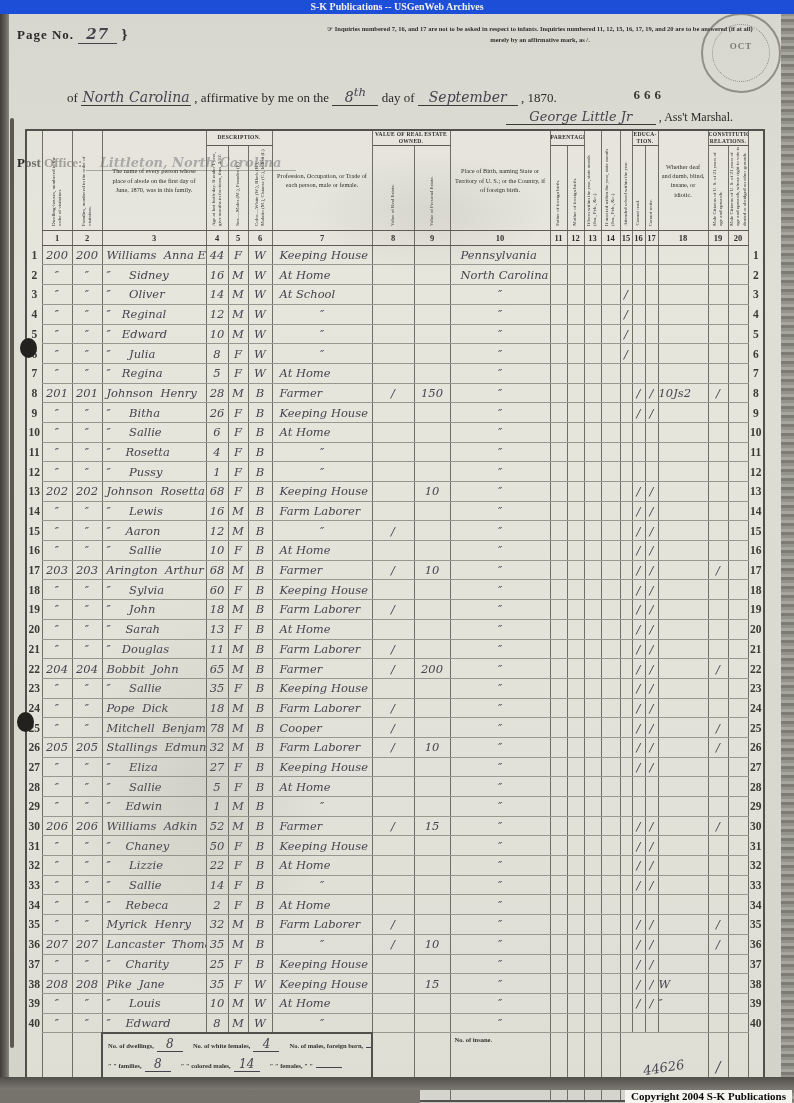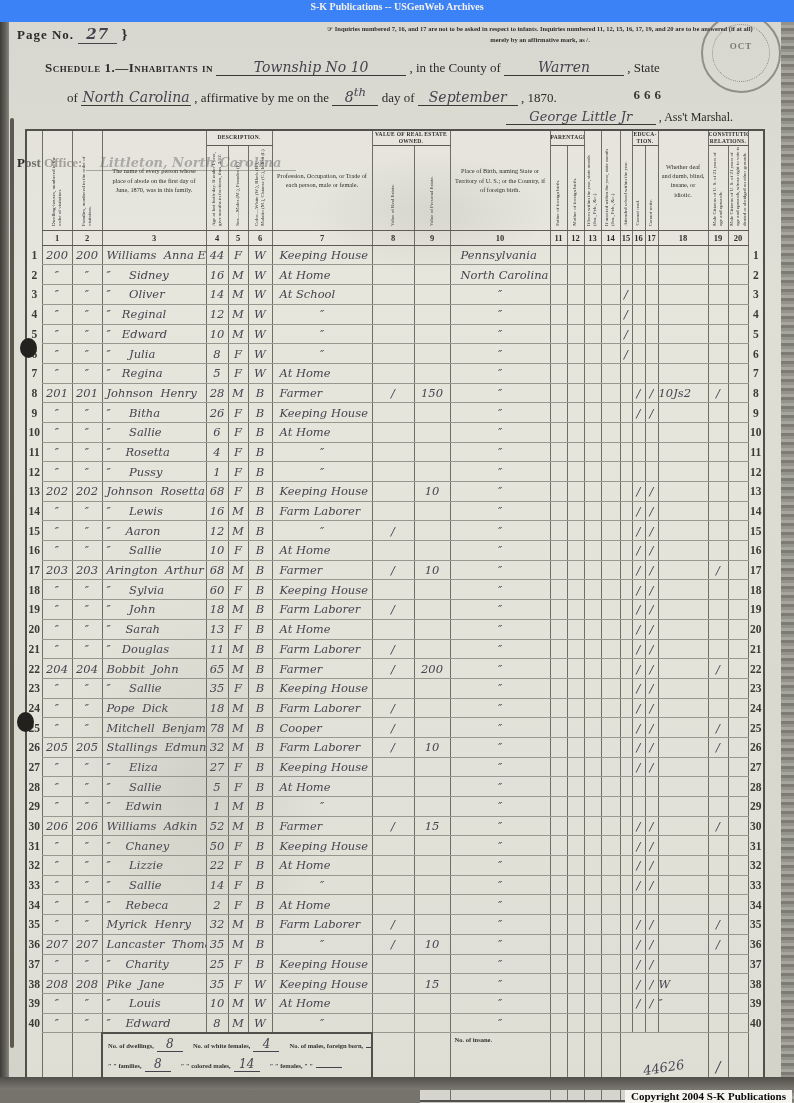--- a/index.html
+++ b/index.html
@@ -1,19 +1,19 @@
 <!DOCTYPE html>
 <html><head>
 <meta charset="utf-8">
 <style>
   html,body{margin:0;padding:0;}
   body{width:794px;height:1103px;position:relative;overflow:hidden;background:#c6c5be;
        font-family:"Liberation Serif",serif;}
   
-  .top-bar{position:absolute;top:0;left:0;width:794px;height:22px;background:#3b82f6;z-index:30;
+  .top-bar{position:absolute;top:0;left:0;width:794px;height:14px;background:#1d4ed8;z-index:30;
            color:#f2f1ec;font:bold 10px/13px "Liberation Serif",serif;text-align:center;}
   .spine{position:absolute;left:0;top:13px;width:9px;bottom:0;z-index:25;
          background:linear-gradient(90deg,#3e3c37,#6b6962 70%,#8a887f);}
   .spine-line{position:absolute;left:10px;top:118px;width:4px;height:930px;background:#5a5850;z-index:25;border-radius:2px;}
   .spine-dot{position:absolute;width:17px;height:20px;background:#22211e;border-radius:50%;z-index:26;}
   .edge-right{position:absolute;right:0;top:13px;width:13px;bottom:0;z-index:25;
       background:repeating-linear-gradient(180deg,#93928b 0 3px,#a7a69e 3px 6px,#7d7b73 6px 9px);}
   .bot-bar{position:absolute;left:0;bottom:13px;width:794px;height:13px;z-index:26;
       background:linear-gradient(180deg,#514f49,#7b7971);}
   .bot-left{position:absolute;left:0;bottom:0;width:420px;height:13px;background:#75736c;z-index:26;}
@@ -111,27 +111,20 @@
   <div class="inquiries">
     <div>☞ Inquiries numbered 7, 16, and 17 are not to be asked in respect to infants.   Inquiries numbered 11, 12, 15, 16, 17, 19, and 20 are to be answered (if at all)</div>
     <div>merely by an affirmative mark, as /.</div>
   </div>
 
   <div class="stamp">
     <div class="inner"></div>
     <div class="st-txt">OCT</div>
   </div>
 
-  <div class="sched">
-    <b>Schedule 1.—Inhabitants in</b>
-    <span class="fill hw" style="min-width:190px;">Township No 10</span>
-    <span>, in the County of</span>
-    <span class="fill hw" style="min-width:120px;">Warren</span>
-    <span>, State</span>
-  </div>
 
   <div class="sched2">
     <span>of</span>
     <span class="fill hw" style="min-width:110px;">North Carolina</span>
     <span>, affirmative by me on the</span>
     <span class="fill hw" style="min-width:46px;"><span>8</span><sup>th</sup></span>
     <span>day of</span>
     <span class="fill hw" style="min-width:100px;">September</span>
     <span>, 1870.</span>
   </div>

